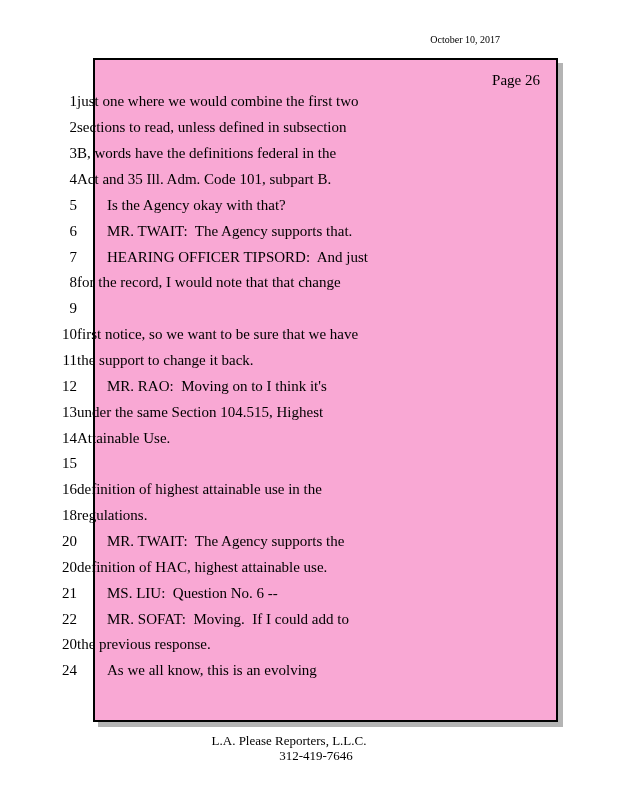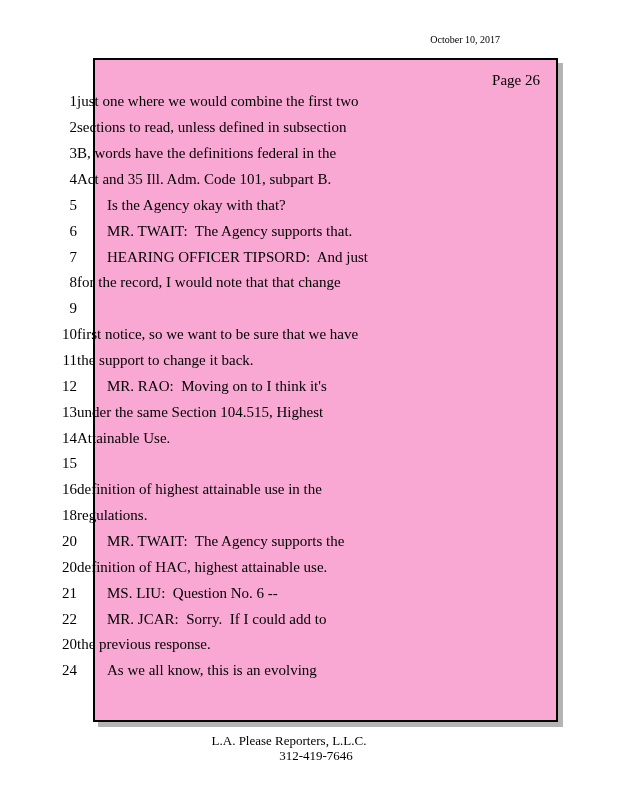--- a/index.html
+++ b/index.html
@@ -199,21 +199,21 @@
     <span class="line-text">definition of HAC, highest attainable use.</span>
   </div>
 
   <div class="line">
     <span class="line-num">21</span>
     <span class="line-text indent">MS. LIU:  Question No. 6 --</span>
   </div>
 
   <div class="line">
     <span class="line-num">22</span>
-    <span class="line-text indent">MR. JCAR:  Sorry.  If I could add to</span>
+    <span class="line-text indent">MR. SOFAT:  Moving.  If I could add to</span>
   </div>
 
   <div class="line">
     <span class="line-num">20</span>
     <span class="line-text">the previous response.</span>
   </div>
 
   <div class="line">
     <span class="line-num">24</span>
     <span class="line-text indent">As we all know, this is an evolving</span>

